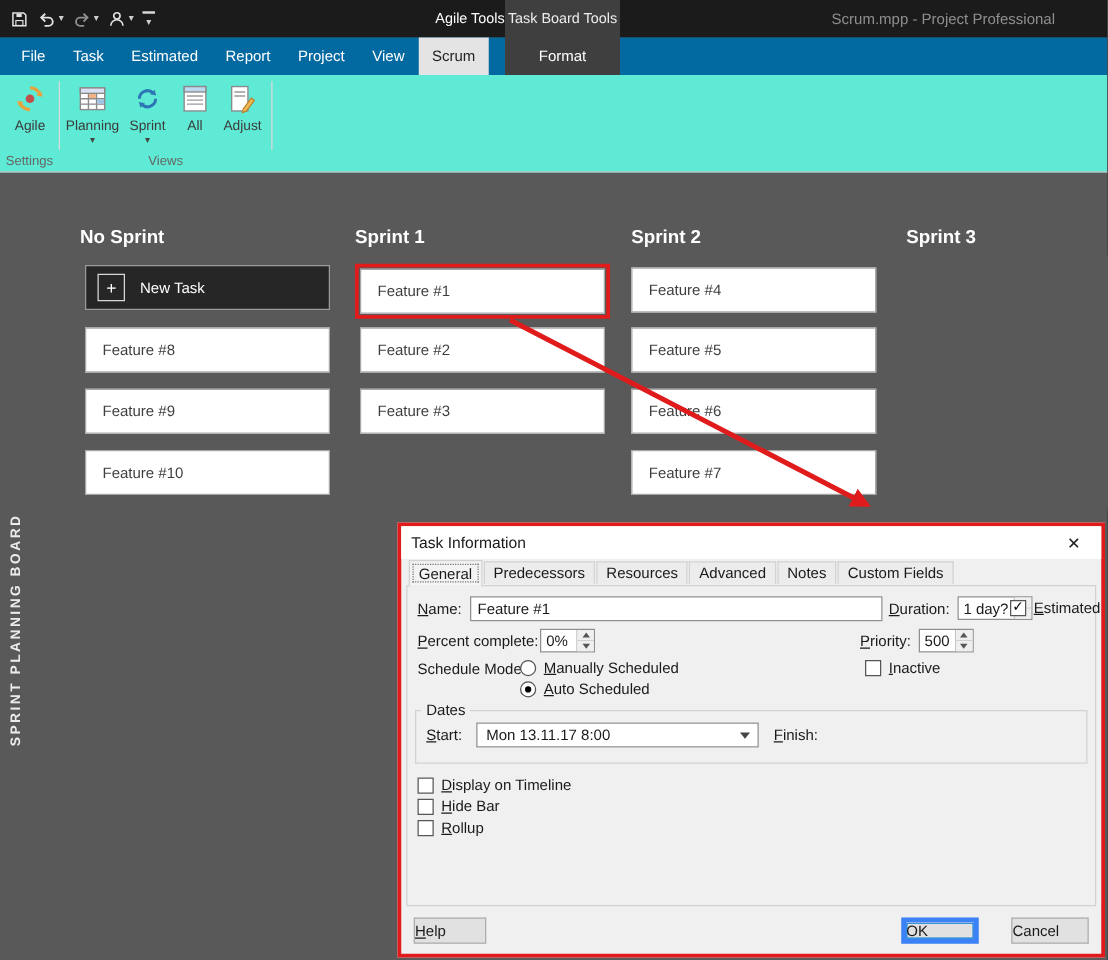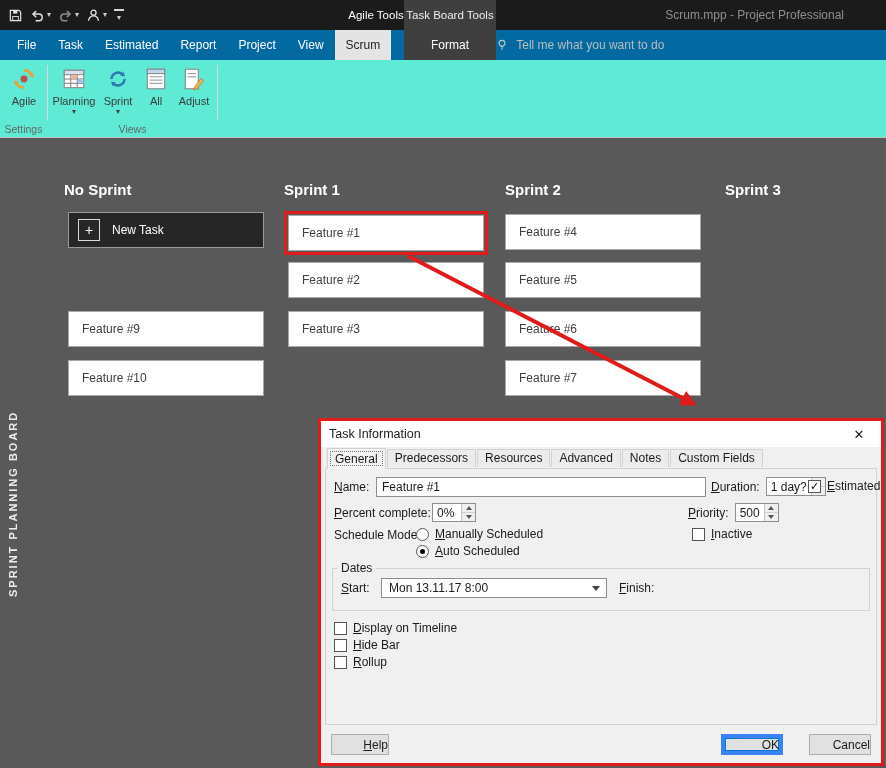--- a/index.html
+++ b/index.html
@@ -68,21 +68,21 @@
   .sarrows .dn::after{content:"";border:3px solid transparent;border-top:4px solid #555;margin-bottom:-3px}
   .cb{width:13px;height:13px;border:1px solid #555;background:#fff;display:inline-flex;align-items:center;justify-content:center;font-size:11px;line-height:1;color:#000;margin-right:6px;flex:none;cursor:default}
   .rb{width:13px;height:13px;border:1px solid #555;border-radius:50%;background:#fff;margin-right:6px;position:relative;flex:none;cursor:default}
   .rb.checked::after{content:"";position:absolute;left:3px;top:3px;right:3px;bottom:3px;border-radius:50%;background:#000}
   .dates{position:absolute;left:6px;right:6px;top:92px;height:50px;border:1px solid #d2d2d2}
   .dates legend{font-size:12px;padding:0 4px;margin-left:4px}
   .dates .drow{display:flex;align-items:center;padding:3px 8px 0 8px}
   .combo{display:flex;align-items:center;justify-content:space-between;background:#fff;border:1px solid #8f8f8f;height:20px;padding:0 6px 0 7px;font-size:12px;cursor:default}
   .carrow{border-left:4px solid transparent;border-right:4px solid transparent;border-top:5px solid #444;margin-left:6px;flex:none}
   .dlg-footer{position:absolute;left:10px;right:10px;bottom:8px;height:21px}
-  .wbtn{position:absolute;top:0;height:21px;background:#e1e1e1;border:1px solid #adadad;display:flex;align-items:center;justify-content:flex-end;font-size:12px;cursor:default}
+  .wbtn{position:absolute;top:0;height:21px;background:#e1e1e1;border:1px solid #adadad;display:flex;align-items:center;justify-content:flex-start;font-size:12px;cursor:default}
   .wbtn.default{border:4px solid #3b82f6;box-shadow:0 0 0 1px #0078d7 inset}
 </style>
 </head>
 <body>
 
 <div class="stage">
 
   <div class="titlebar">
     <div class="qat">
       <span class="qbtn">
@@ -129,27 +129,20 @@
 
   <div class="tabrow">
     <span class="tab">File</span>
     <span class="tab">Task</span>
     <span class="tab">Estimated</span>
     <span class="tab">Report</span>
     <span class="tab">Project</span>
     <span class="tab">View</span>
     <span class="tab active">Scrum</span>
     <span class="tab-spacer"></span>
-    <span class="tellme">
-      <svg width="14" height="14" viewBox="0 0 16 16">
-          <circle cx="8" cy="6" r="3.3" fill="none" stroke="#c4c4c4" stroke-width="1.2"></circle>
-          <path d="M6.7 10h2.6M7 11.6h2M7.4 13.1h1.2" stroke="#c4c4c4" stroke-width="1.1"></path>
-        </svg>
-      <span>Tell me what you want to do</span>
-    </span>
   </div>
 
   <div class="ribbon">
     <div class="rb-btn" style="left:2px;width:44px">
       <svg width="26" height="26" viewBox="0 0 24 24">
         <path d="M12 4a8 8 0 0 1 7.3 4.7" fill="none" stroke="#e8a33d" stroke-width="2.4"></path>
         <polygon points="21.5,10.5 16.8,9.6 20.2,6.2" fill="#e8a33d"></polygon>
         <path d="M12 20a8 8 0 0 1-7.3-4.7" fill="none" stroke="#e8a33d" stroke-width="2.4"></path>
         <polygon points="2.5,13.5 7.2,14.4 3.8,17.8" fill="#e8a33d"></polygon>
         <circle cx="12" cy="12" r="3.2" fill="#c0504d"></circle>
@@ -214,20 +207,21 @@
 
   <div class="col-h" style="left:64px;top:181px">No Sprint</div>
   <div class="col-h" style="left:284px;top:181px">Sprint 1</div>
   <div class="col-h" style="left:505px;top:181px">Sprint 2</div>
   <div class="col-h" style="left:725px;top:181px">Sprint 3</div>
 
   <div class="newtask" style="left:68px;top:212px">
     <span class="plusbox">+</span>
     <span>New Task</span>
   </div>
+  <div class="card" style="left:68px;top:262px">Feature #8</div>
   <div class="card" style="left:68px;top:311px">Feature #9</div>
   <div class="card" style="left:68px;top:360px">Feature #10</div>
 
   <div class="card hl" style="left:288px;top:215px">Feature #1</div>
   <div class="card" style="left:288px;top:262px">Feature #2</div>
   <div class="card" style="left:288px;top:311px">Feature #3</div>
 
   <div class="card" style="left:505px;top:214px">Feature #4</div>
   <div class="card" style="left:505px;top:262px">Feature #5</div>
   <div class="card" style="left:505px;top:311px">Feature #6</div>

